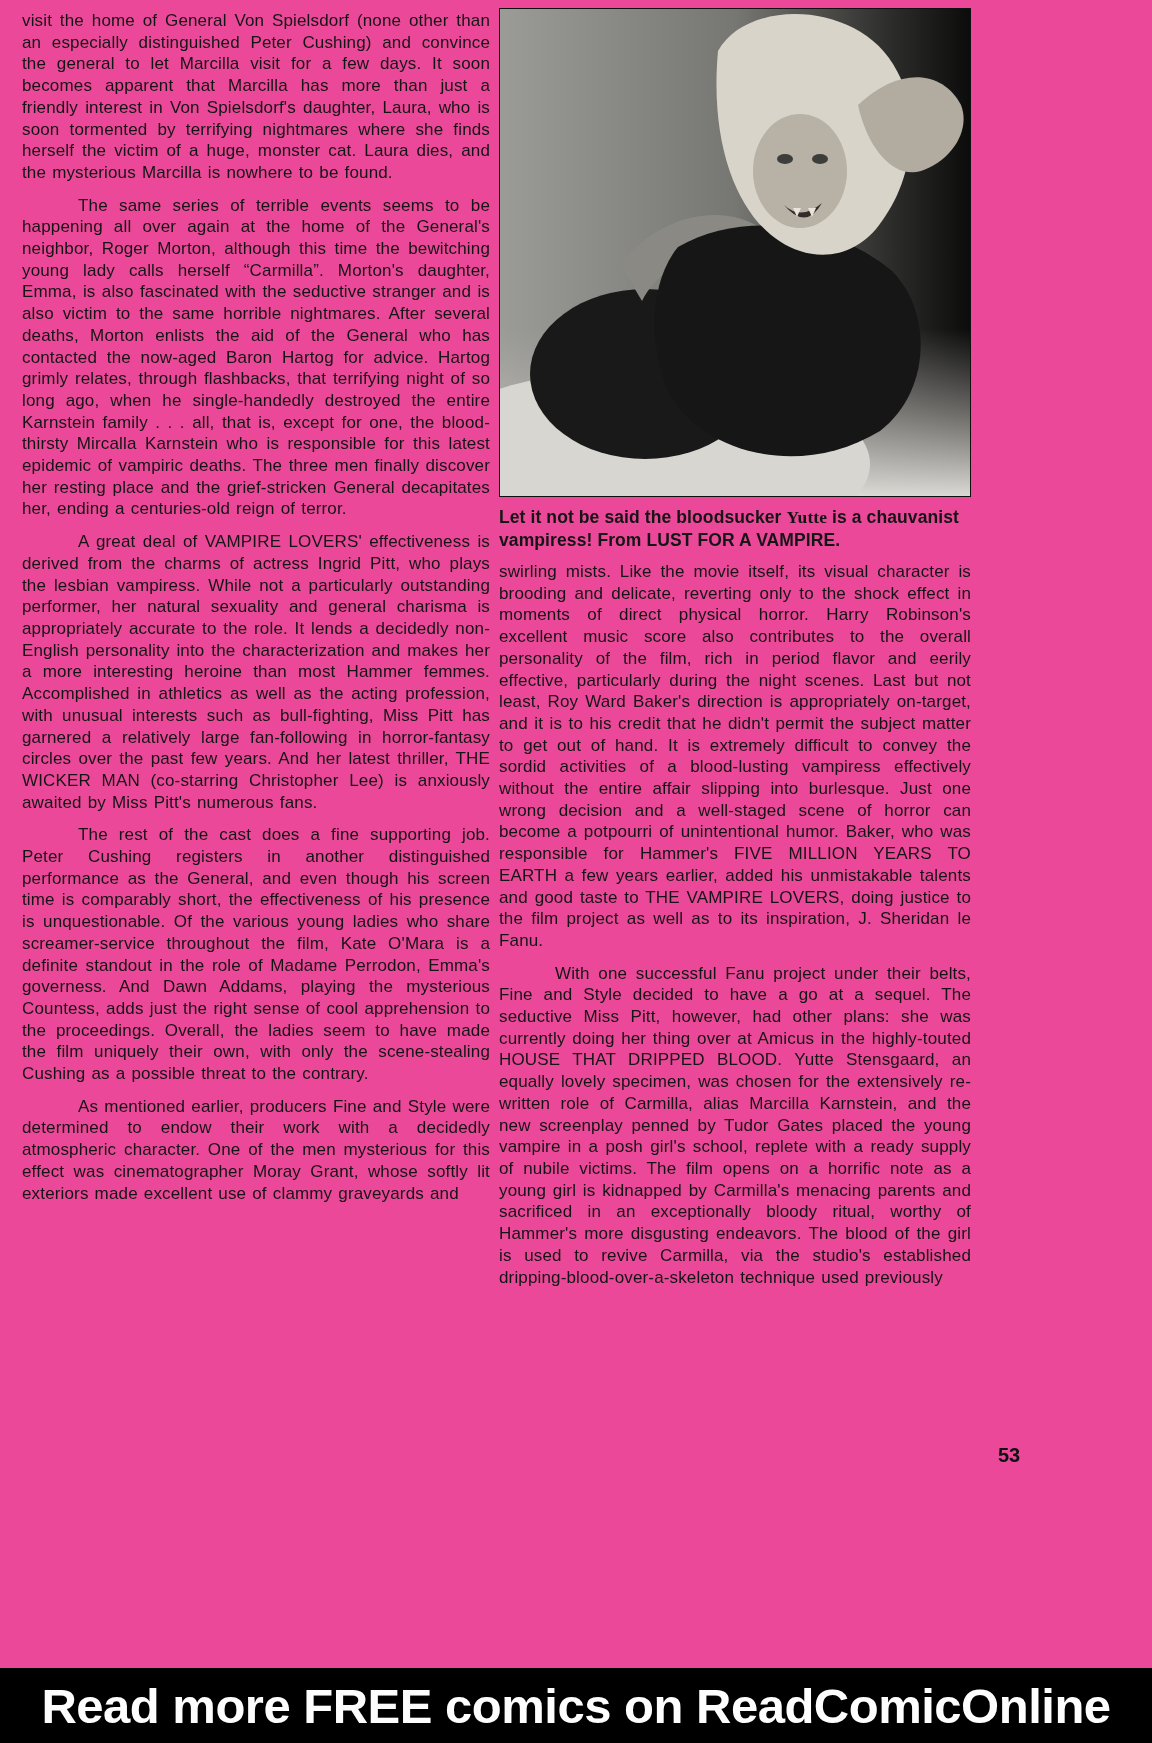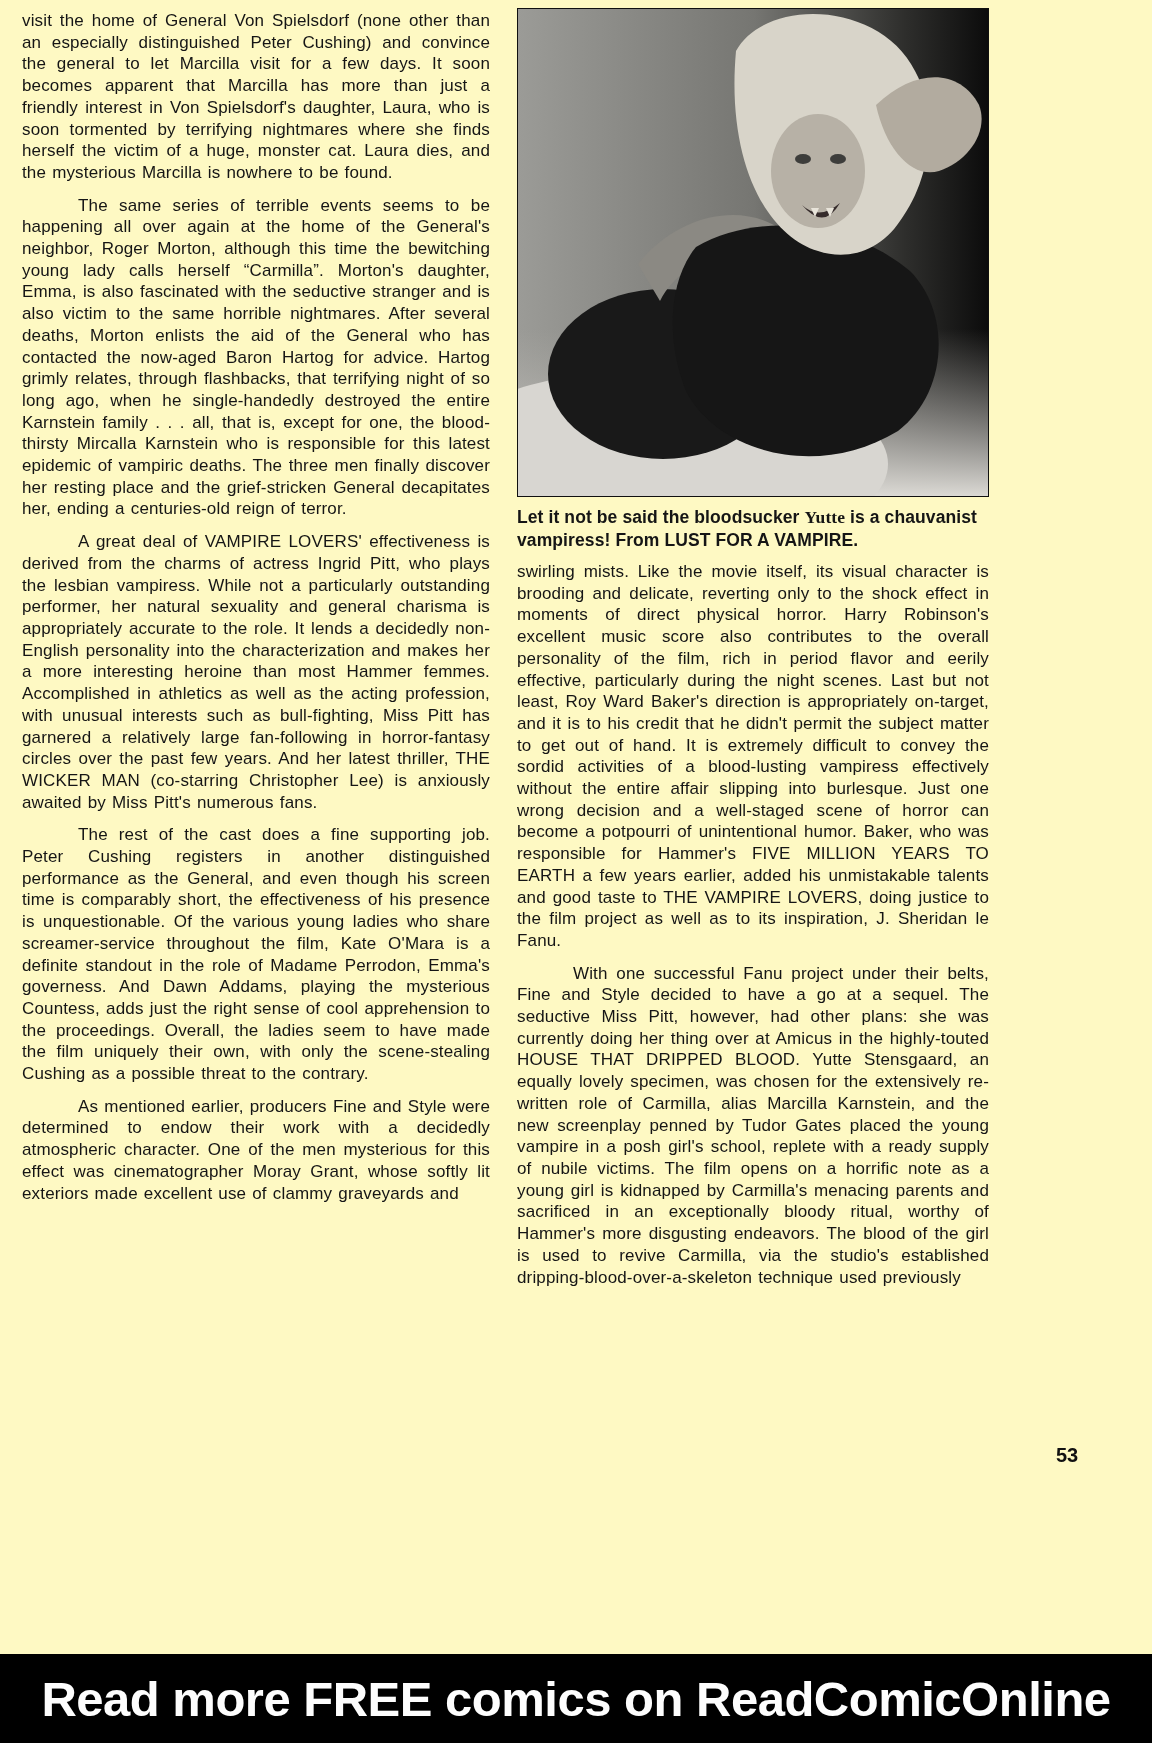--- a/index.html
+++ b/index.html
@@ -1,28 +1,28 @@
 <!DOCTYPE html>
 <html><head>
 <meta charset="utf-8">
 <style>
   * { margin: 0; padding: 0; box-sizing: border-box; }
   html, body { background: #f0efec; }
   .page {
     position: relative;
     width: 1152px;
     height: 1743px;
-    background: #fef9c3;
+    background: #ec4899;
     font-family: "Liberation Sans", sans-serif;
     color: #151515;
     overflow: hidden;
   }
   .col { position: absolute; top: 10px; }
   .col-left  { left: 22px;  width: 468px; }
-  .col-right { left: 517px; width: 472px; top: 8px; }
+  .col-right { left: 499px; width: 472px; top: 8px; }
   .para {
     font-size: 17px;
     line-height: 21.7px;
     text-align: justify;
     letter-spacing: 0.15px;
     word-spacing: 1.2px;
   }
   .para.indent { text-indent: 56px; }
   .para + .para { margin-top: 11px; }
 
@@ -40,33 +40,33 @@
     font-weight: 700;
     font-size: 17.5px;
     line-height: 22.5px;
     text-align: left;
     letter-spacing: 0.1px;
   }
   .caption-name { font-family: "Liberation Serif", serif; }
 
   .page-number {
     position: absolute;
-    left: 1056px;
+    left: 998px;
     top: 1444px;
     font-size: 20px;
     font-weight: 700;
     color: #111;
   }
 
   .footer-banner {
     position: absolute;
     left: 0;
     bottom: 0;
     width: 1152px;
-    height: 89px;
+    height: 75px;
     background: #000;
     display: flex;
     align-items: center;
     justify-content: center;
   }
   .footer-banner span {
     color: #fdfdfd;
     font-weight: 700;
     font-size: 49px;
     letter-spacing: -0.5px;

